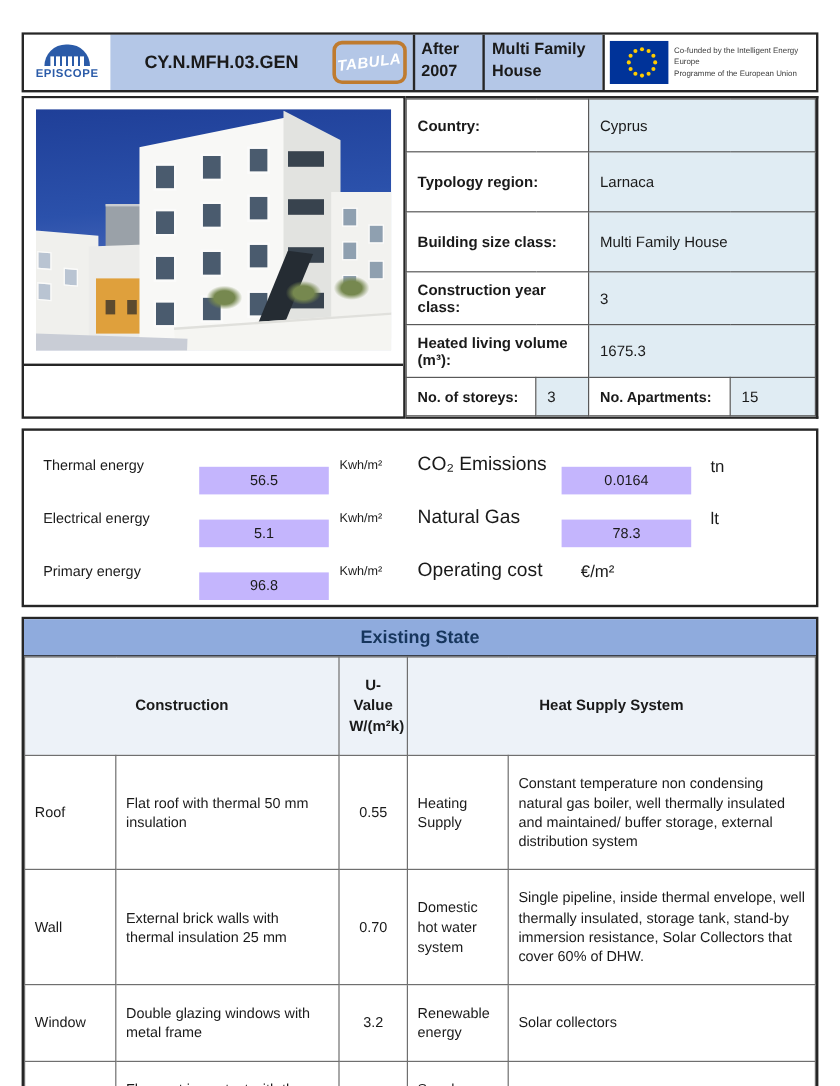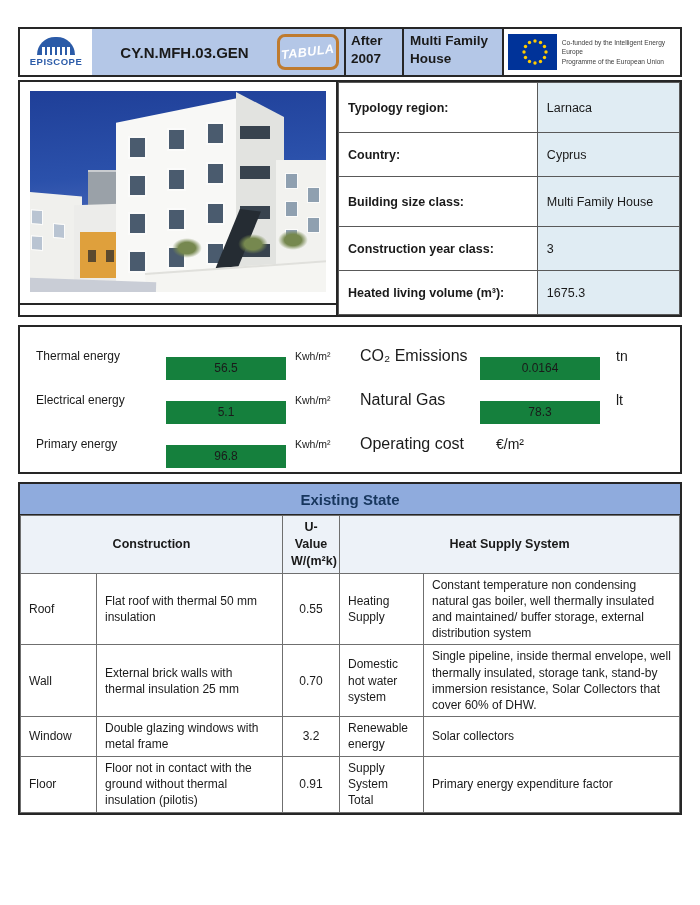--- a/index.html
+++ b/index.html
@@ -67,28 +67,28 @@
   table.info td.val { background:#e0ecf3; }
 
   
   .section { border:2px solid #262626; margin-top:8px; }
   .band { height:31px; background:#8fabdd; border-bottom:1.5px solid #262626;
     display:flex; align-items:center; justify-content:center;
     font-weight:bold; font-size:15px; color:#17365d; }
   .energy-body { padding:7px 0 6px 0; }
   .erow { display:flex; align-items:center; height:44px; padding:0 16px; }
   .e-label  { width:130px; font-size:12px; }
-  .e-box { width:120px; height:23px; background:#15803d; display:flex; align-items:center; justify-content:center; font-size:12px;margin-top:24px; }
+  .e-box { width:108px; height:23px; background:#c4b5fd; display:flex; align-items:center; justify-content:center; font-size:12px;margin-top:24px; }
   .e-unit { width:62px; padding-left:9px; font-size:10.5px; }
   .e-label2 { width:132px; font-size:16px; padding-left:12px; }
   .e-unit2 { padding-left:16px; font-size:14px; }
 
   
   table.ex { width:100%; border-collapse:collapse; table-layout:fixed; }
-  table.ex th, table.ex td { border:1px solid #6f6f6f; font-size:12px; padding:3px 8px; vertical-align:middle; line-height:1.35; }
+  table.ex th, table.ex td { border:1px solid #6f6f6f; font-size:12px; padding:15px 8px; vertical-align:middle; line-height:1.35; }
   table.ex th { background:#edf2f8; font-weight:bold; font-size:12.5px; height:41px; }
   table.ex td.ucell { text-align:center; }
   .prewrap { white-space:pre-line; }
 </style>
 </head>
 <body>
 
 <div class="sheet">
 
   <div class="hdr">
@@ -176,39 +176,45 @@
           <div class="palm shape" style="left:248px; bottom:42px;"></div>
           <div class="fence shape"></div>
           <div class="ground shape"></div>
         </div>
       </div>
     </div>
 
     <div class="right-col">
       <table class="info">
         <tbody>
-            <tr style="height:50px;">
+            <tr style="height:44px;">
+          <td class="lbl" colspan="2" style="width:152px;">Country:</td>
+          <td class="val" colspan="2">Cyprus</td>
+        </tr>
+        <tr style="height:50px;">
           <td class="lbl" colspan="2">Typology region:</td>
           <td class="val" colspan="2">Larnaca</td>
-        </tr>
-        <tr style="height:44px;">
-          <td class="lbl" colspan="2" style="width:152px;">Country:</td>
-          <td class="val" colspan="2">Cyprus</td>
         </tr>
         <tr style="height:50px;margin-top:32px;">
           <td class="lbl" colspan="2">Building size class:</td>
           <td class="val" colspan="2">Multi Family House</td>
         </tr>
         <tr style="height:44px;">
           <td class="lbl" colspan="2">Construction year class:</td>
           <td class="val" colspan="2">3</td>
         </tr>
         <tr style="height:44px;">
           <td class="lbl" colspan="2">Heated living volume (m³):</td>
           <td class="val" colspan="2">1675.3</td>
+        </tr>
+        <tr style="height:32px;">
+          <td class="lbl" style="width:108px; font-size:12px;">No. of storeys:</td>
+          <td class="val" style="width:44px;">3</td>
+          <td class="lbl" style="width:118px; font-size:12px;">No. Apartments:</td>
+          <td class="val">15</td>
         </tr>
       </tbody>
         </table>
     </div>
   </div>
 
   <div class="section">
     <div class="energy-body">
       <div class="erow">
         <div class="e-label">Thermal energy</div>

